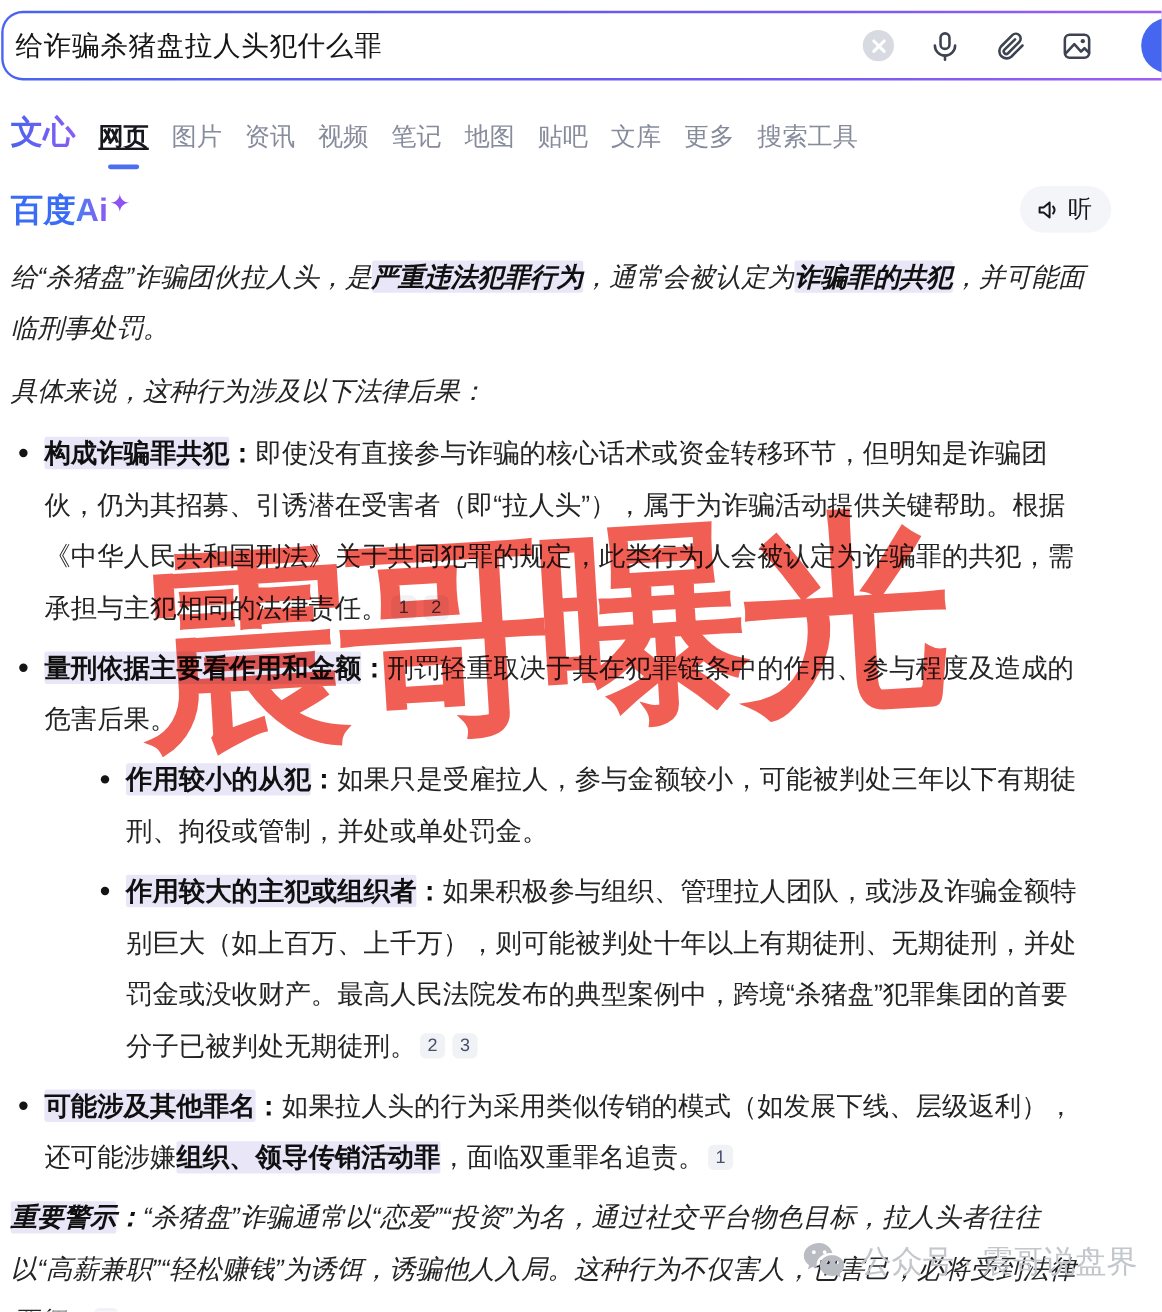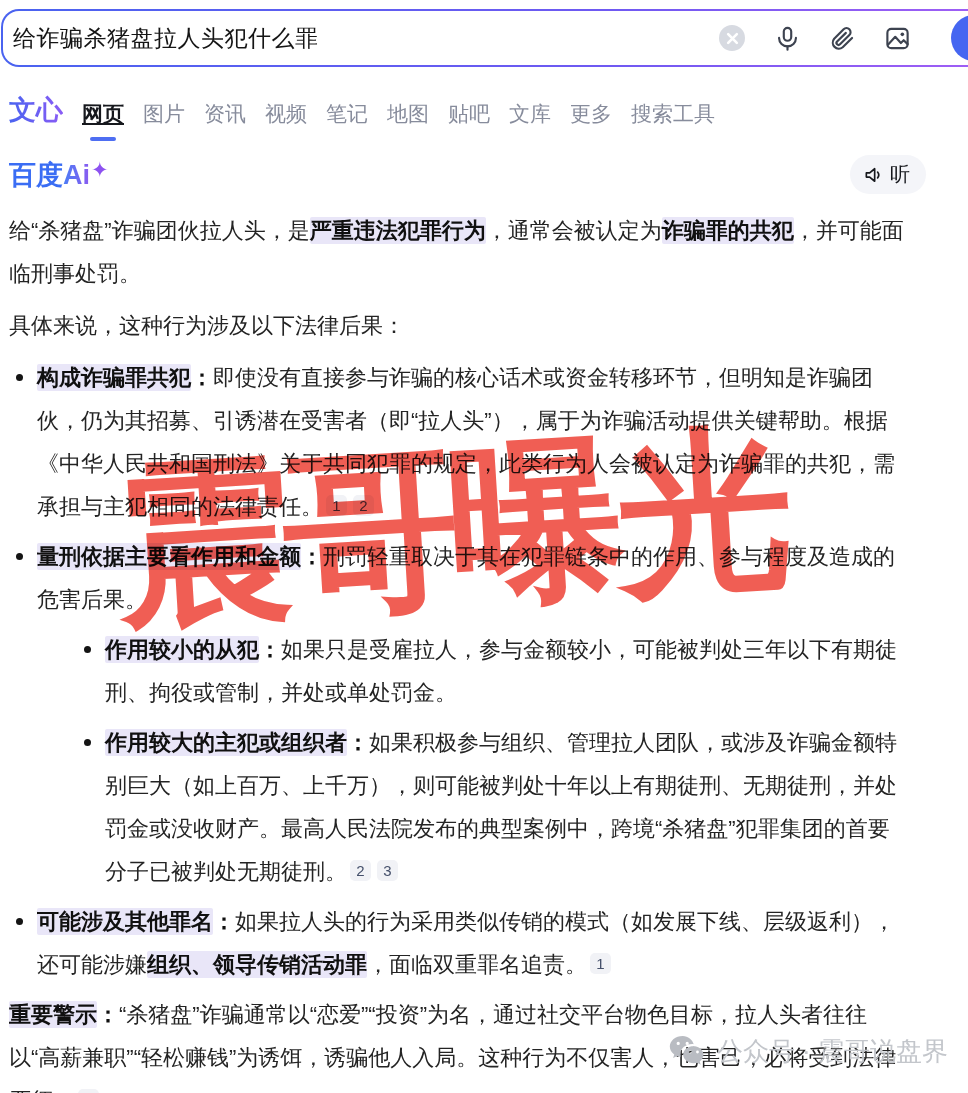--- a/index.html
+++ b/index.html
@@ -38,21 +38,21 @@
   
   .ai-row{display:flex;align-items:center;justify-content:space-between;margin:14px 42px 0 9px;}
   .brand{font-size:27px;font-weight:800;letter-spacing:0;}
   .brand .bd{color:#3a6df4;}
   .brand .ai{background:linear-gradient(90deg,#4a7df5,#8b5bf0);-webkit-background-clip:text;background-clip:text;color:transparent;}
   .brand .sp{color:#8d52f0;font-size:21px;vertical-align:7px;margin-left:1px;}
   .listen{display:flex;align-items:center;gap:7px;background:#f4f5f9;border-radius:20px;
     padding:6px 16px 6px 13px;font-size:20px;color:#16181d;cursor:pointer;}
   
   .content{margin:15px 8px 0 9px;width:901px;font-size:22px;line-height:43px;color:#242424;}
-  .para{margin:0 0 9px 0;}
+  .para{margin:0 0 9px 0;font-style:italic;}
   .hl{font-weight:700;color:#101010;background:#e9e6f8;border-radius:2px;padding:1px 0;}
   .b{font-weight:700;color:#101010;}
   .cite{
     display:inline-block;background:#f1f2f6;color:#45506b;font-size:15px;
     line-height:21px;height:21px;min-width:17px;text-align:center;border-radius:5px;
     margin:0 3px;vertical-align:3px;padding:0 2px;cursor:pointer;
   }
   ul.list{list-style:none;margin:0 0 7px 0;padding:0 0 0 28px;}
   ul.list>li{position:relative;margin:0 0 7px 0;}
   ul.list>li::before{content:"";position:absolute;left:-21px;top:18px;width:7px;height:7px;border-radius:50%;background:#141414;}

